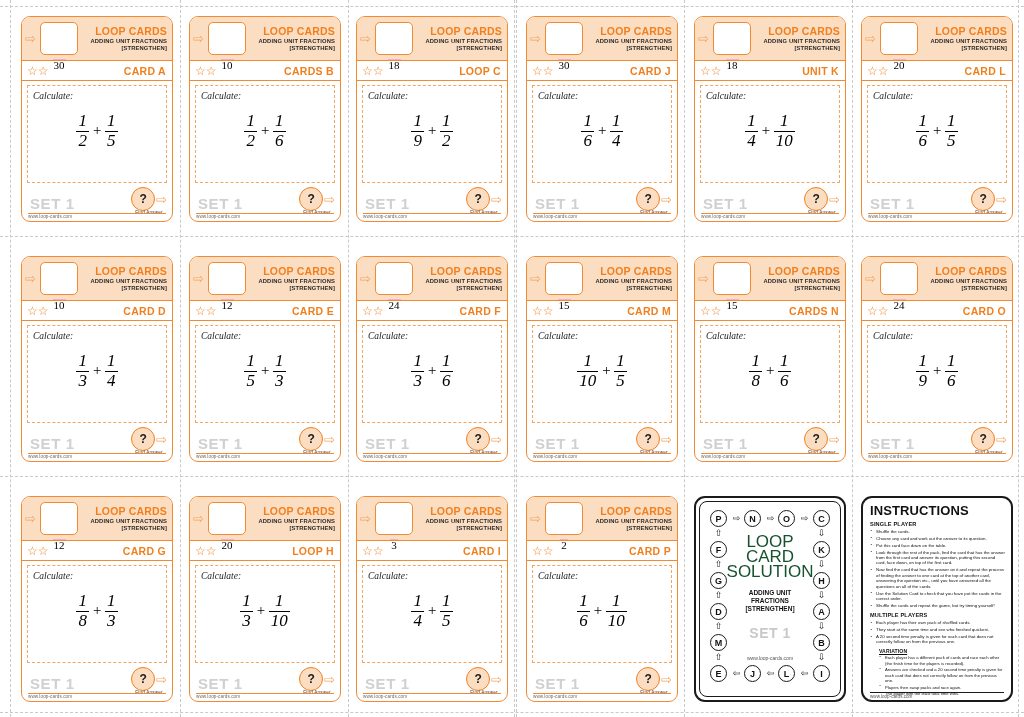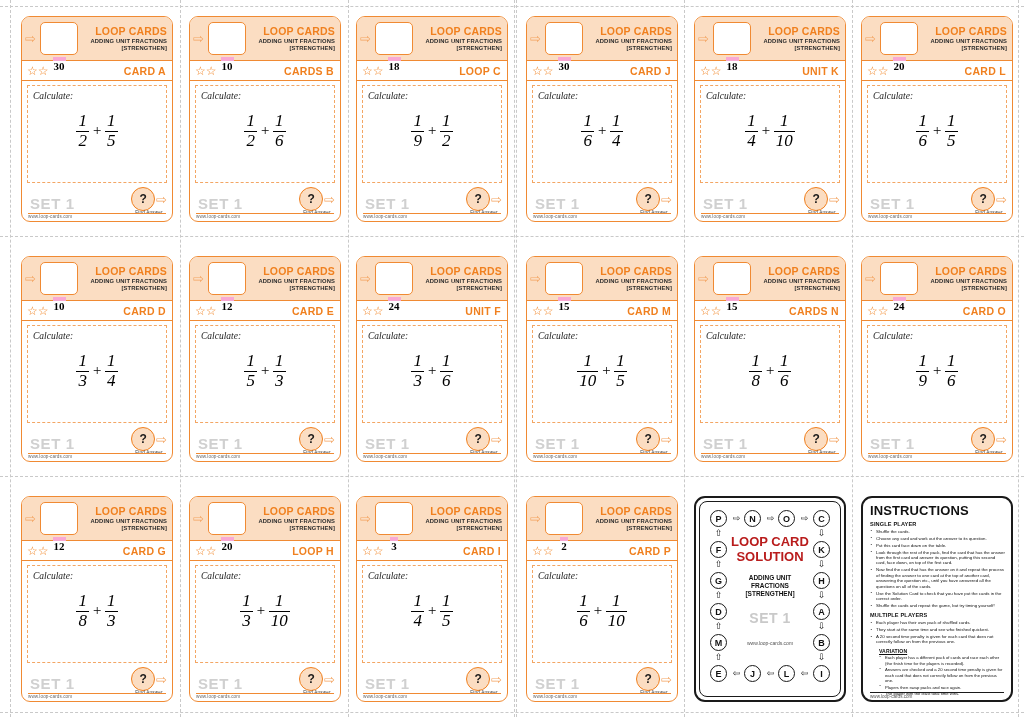--- a/index.html
+++ b/index.html
@@ -55,21 +55,21 @@
     border-radius: 5px;
     display: flex; align-items: center; justify-content: center;
   }
   .frac {
     display: inline-flex; flex-direction: column; align-items: center;
     font-family: "Liberation Serif", serif;
     line-height: 1.0;
     gap: 40px;
   }
   .frac .num { font-size: 11px; padding: 0 1px; }
-  .frac .den { font-size: 11px; padding: 0 1px; border-top: 4px solid #f9a8d4; margin-top: 1px; font-weight: bold; }
+  .frac .den { font-size: 11px; padding: 0 1px; border-top: 1px solid #f9a8d4; margin-top: 1px; }
 
   .brand-wrap {
     flex: 1 1 auto; text-align: right; padding-left: 3px;
   }
   .brand-title {
     color: #f0801f; font-weight: bold; font-size: 10.5px;
     letter-spacing: .2px; line-height: 12px;
   }
   .brand-sub {
     color: #2b2b2b; font-weight: bold; font-size: 5.8px;
@@ -168,21 +168,21 @@
     font-weight: bold; font-size: 9px; color: #111;
   }
   .arr {
     position: absolute; color: #111; font-size: 9px; line-height: 9px;
     display: flex; align-items: center; justify-content: center;
   }
   .sol-center {
     position: absolute; left: 28px; right: 28px; top: 36px;
     text-align: center;
   }
-  .sol-t1 { font-weight: bold; font-size: 13px; color: #b91c1c; line-height: 15px; }
+  .sol-t1 { font-weight: normal; font-size: 17px; color: #14532d; line-height: 15px; }
   .sol-t2 { font-weight: bold; font-size: 6.5px; color: #111; line-height: 8.2px; margin-top: 10px; }
   .sol-set { font-weight: bold; font-size: 14px; color: #c9c9c9; letter-spacing: .5px; margin-top: 11px; }
   .sol-url { font-size: 5px; color: #555; margin-top: 14px; }
 
   
   .inst-card {
     position: absolute;
     width: 152px; height: 206px;
     border: 2px solid #1a1a1a;
     border-radius: 11px;
@@ -479,21 +479,21 @@
             <span class="den">24</span>
           </span>
         </div>
         <div class="brand-wrap">
           <div class="brand-title">LOOP CARDS</div>
           <div class="brand-sub">ADDING UNIT FRACTIONS<br>[STRENGTHEN]</div>
         </div>
       </div>
       <div class="card-sub">
         <span class="stars">☆☆</span>
-        <span class="card-id">UNIT F</span>
+        <span class="card-id">CARD F</span>
       </div>
       <div class="card-body">
         <div class="q-area">
           <div class="calc-label">Calculate:</div>
           <div class="q-expr">
             <span class="expr">
               <span class="bigfrac">
                 <span class="num">1</span>
                 <span class="den">3</span>
               </span>

